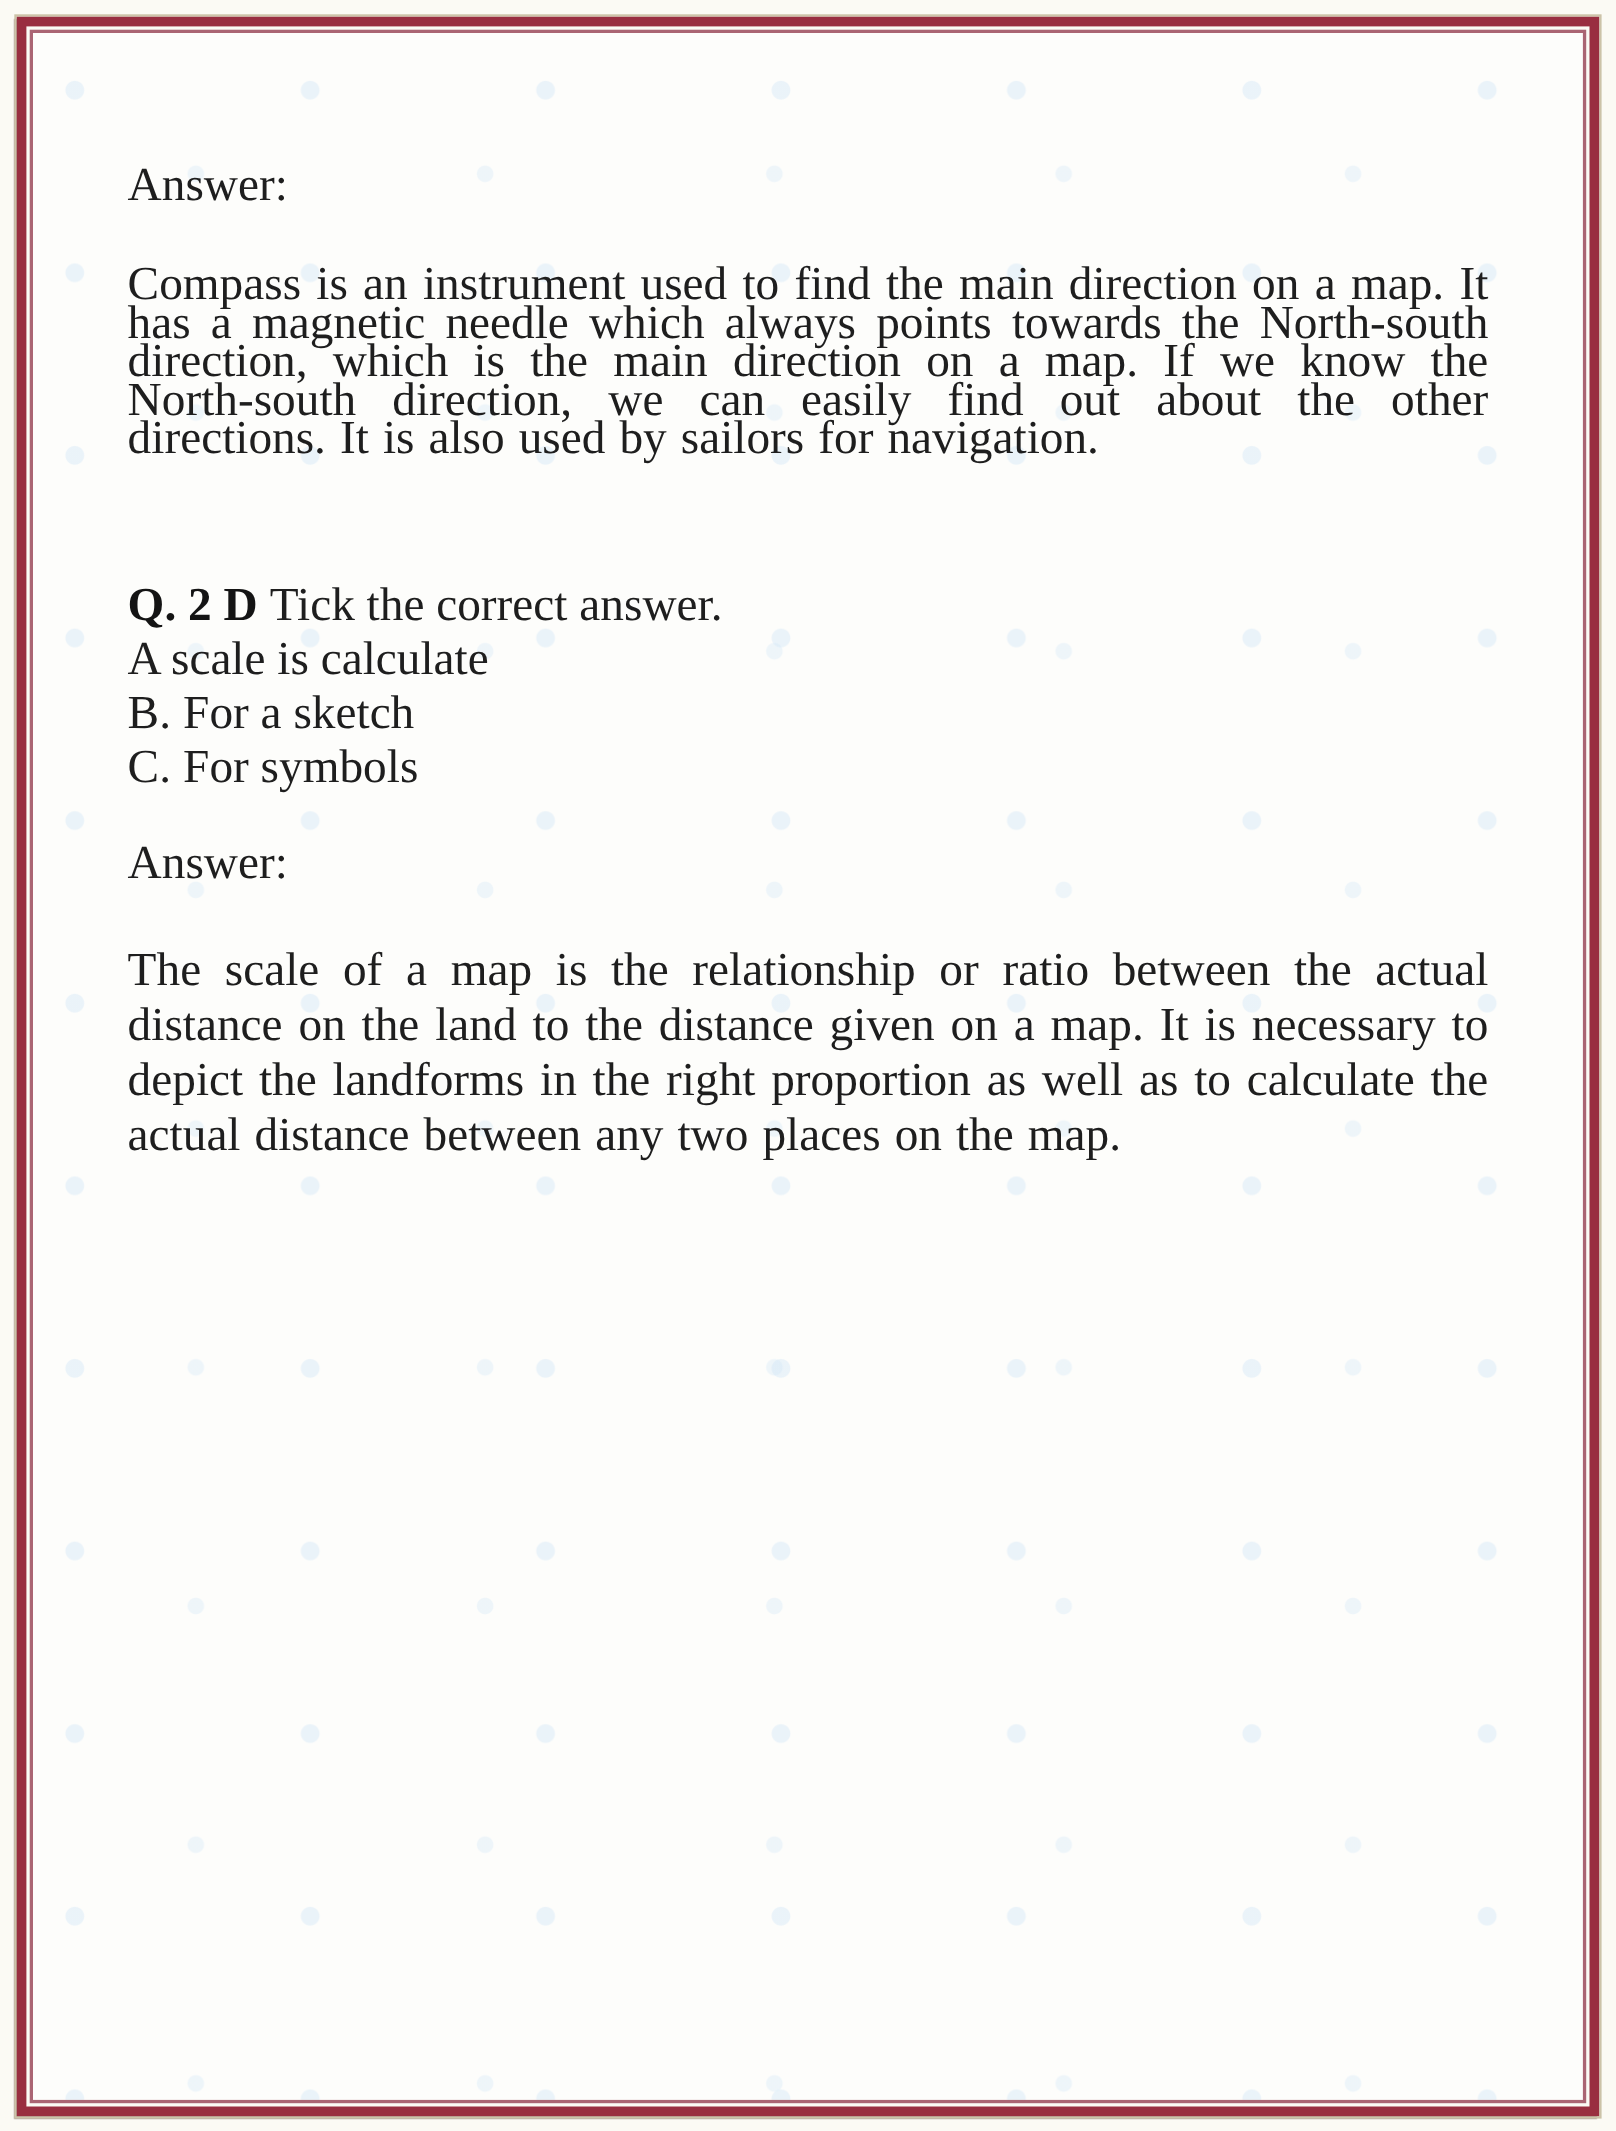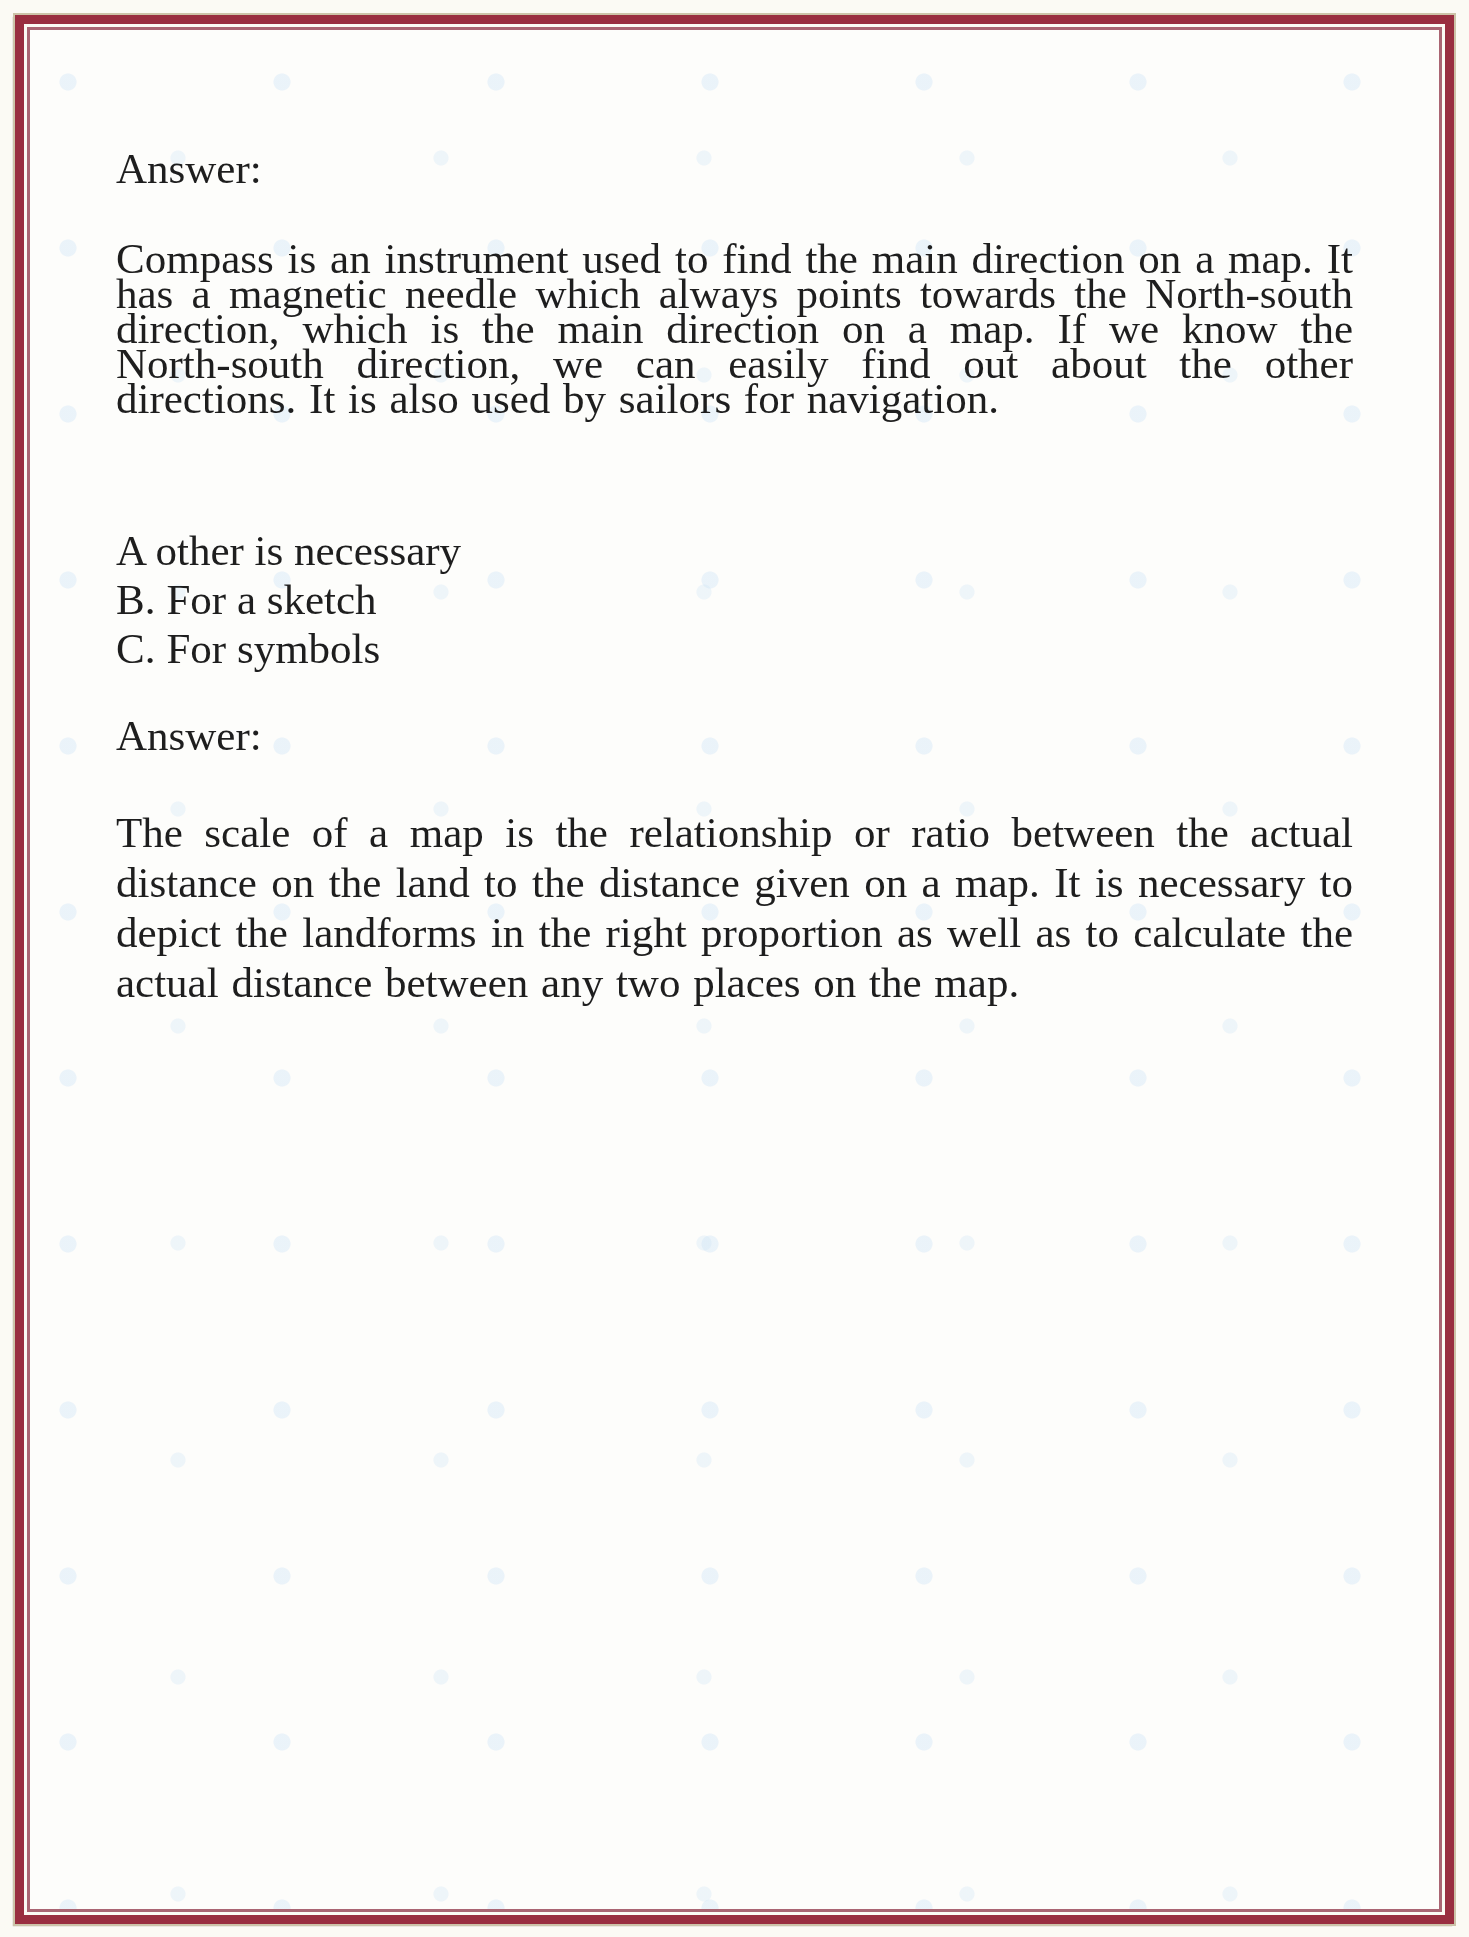--- a/index.html
+++ b/index.html
@@ -78,21 +78,24 @@
 
 <div class="frame-outer">
   <div class="frame-inner">
     <div class="content">
 
       <p class="answer-label">Answer:</p>
 
       <p class="para">Compass is an instrument used to find the main direction on a map. It has a magnetic needle which always points towards the North-south direction, which is the main direction on a map. If we know the North-south direction, we can easily find out about the other directions. It is also used by sailors for navigation.</p>
 
       <div class="question-block">
-        <div class="q-stem">A other is necessary</div>
+        <div class="q-heading">
+          <span class="q-number">Q. 2 D</span><span>Tick the correct answer.</span>
+        </div>
+        <div class="q-stem">A scale is calculate</div>
         <div class="option-row">
           <span class="opt-label">B.</span><span>For a sketch</span>
         </div>
         <div class="option-row">
           <span class="opt-label">C.</span><span>For symbols</span>
         </div>
       </div>
 
       <p class="answer-label answer-label-2">Answer:</p>
 

